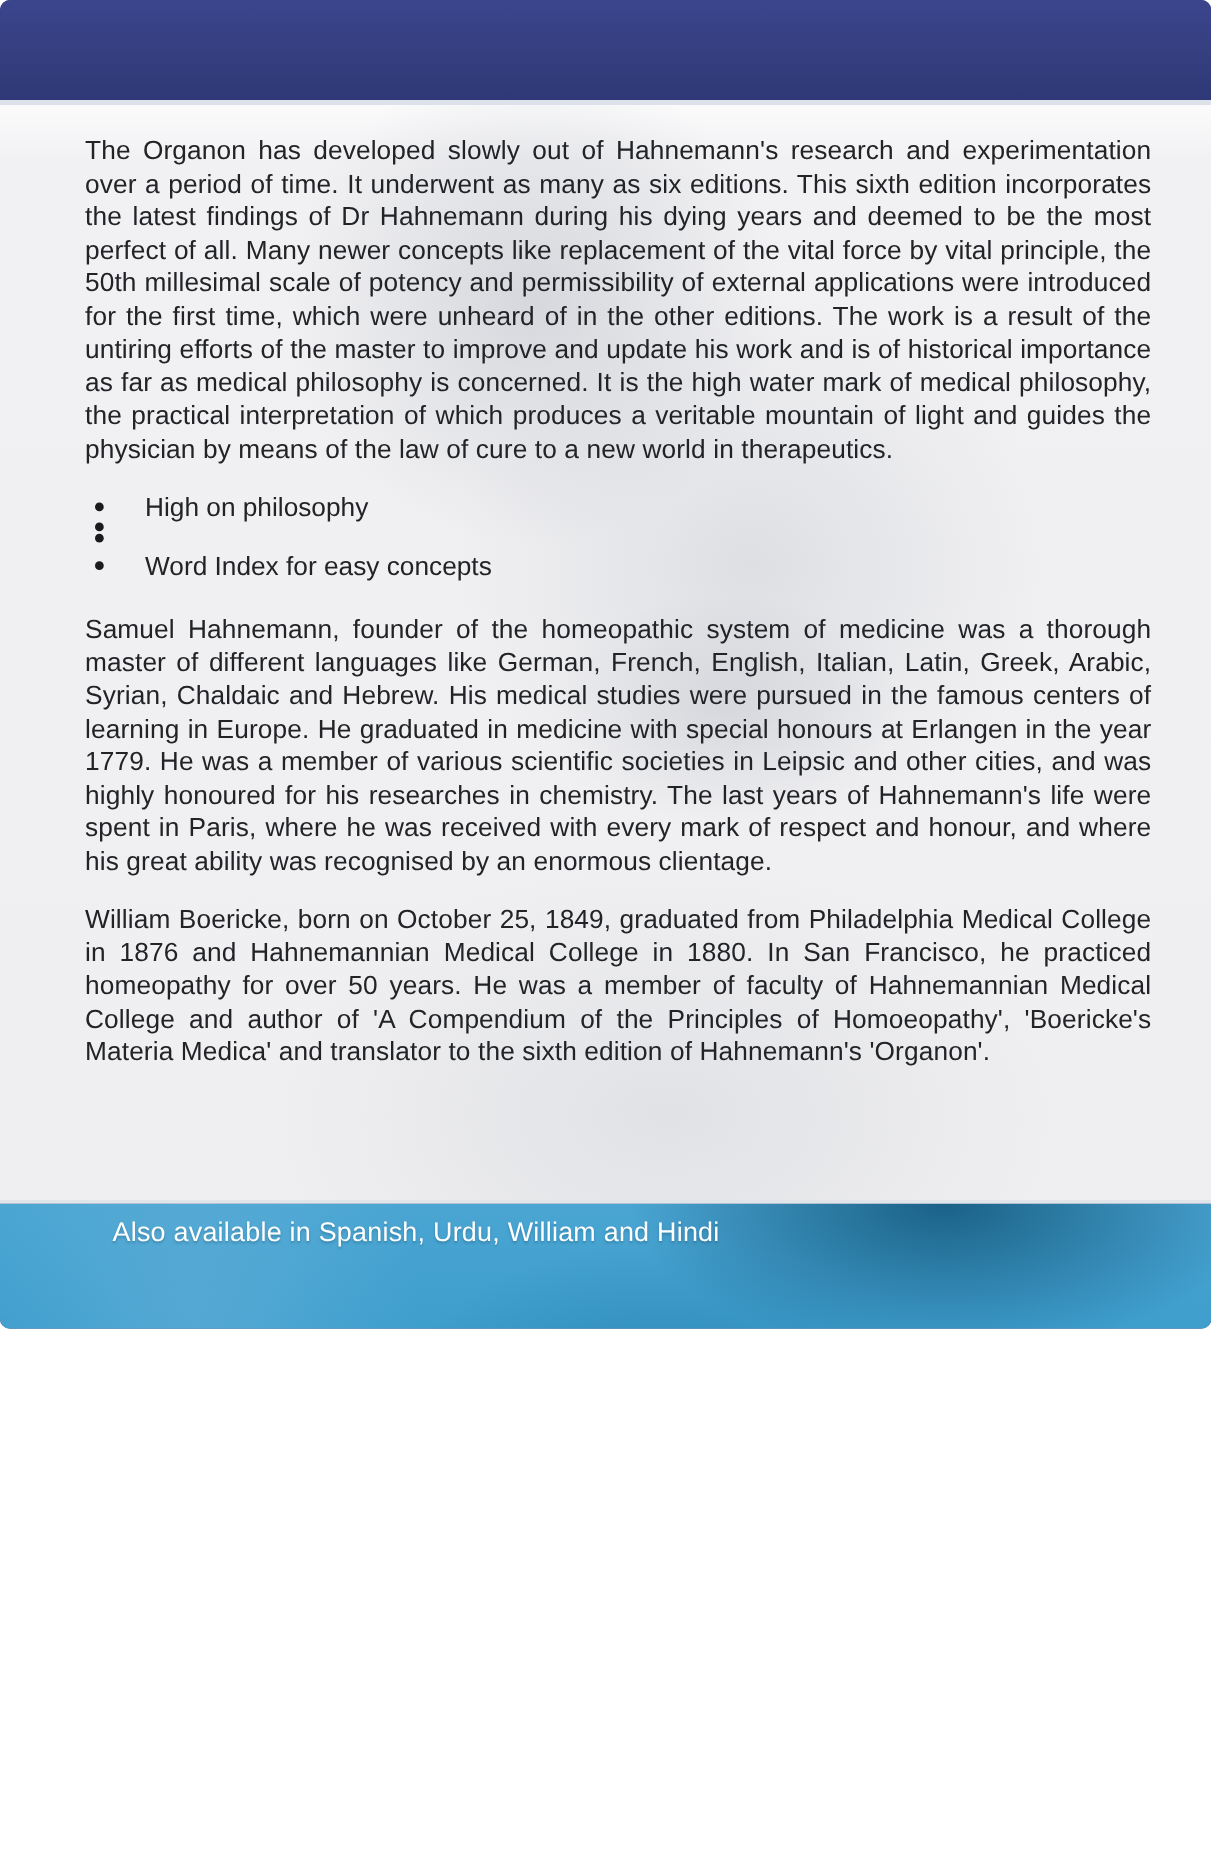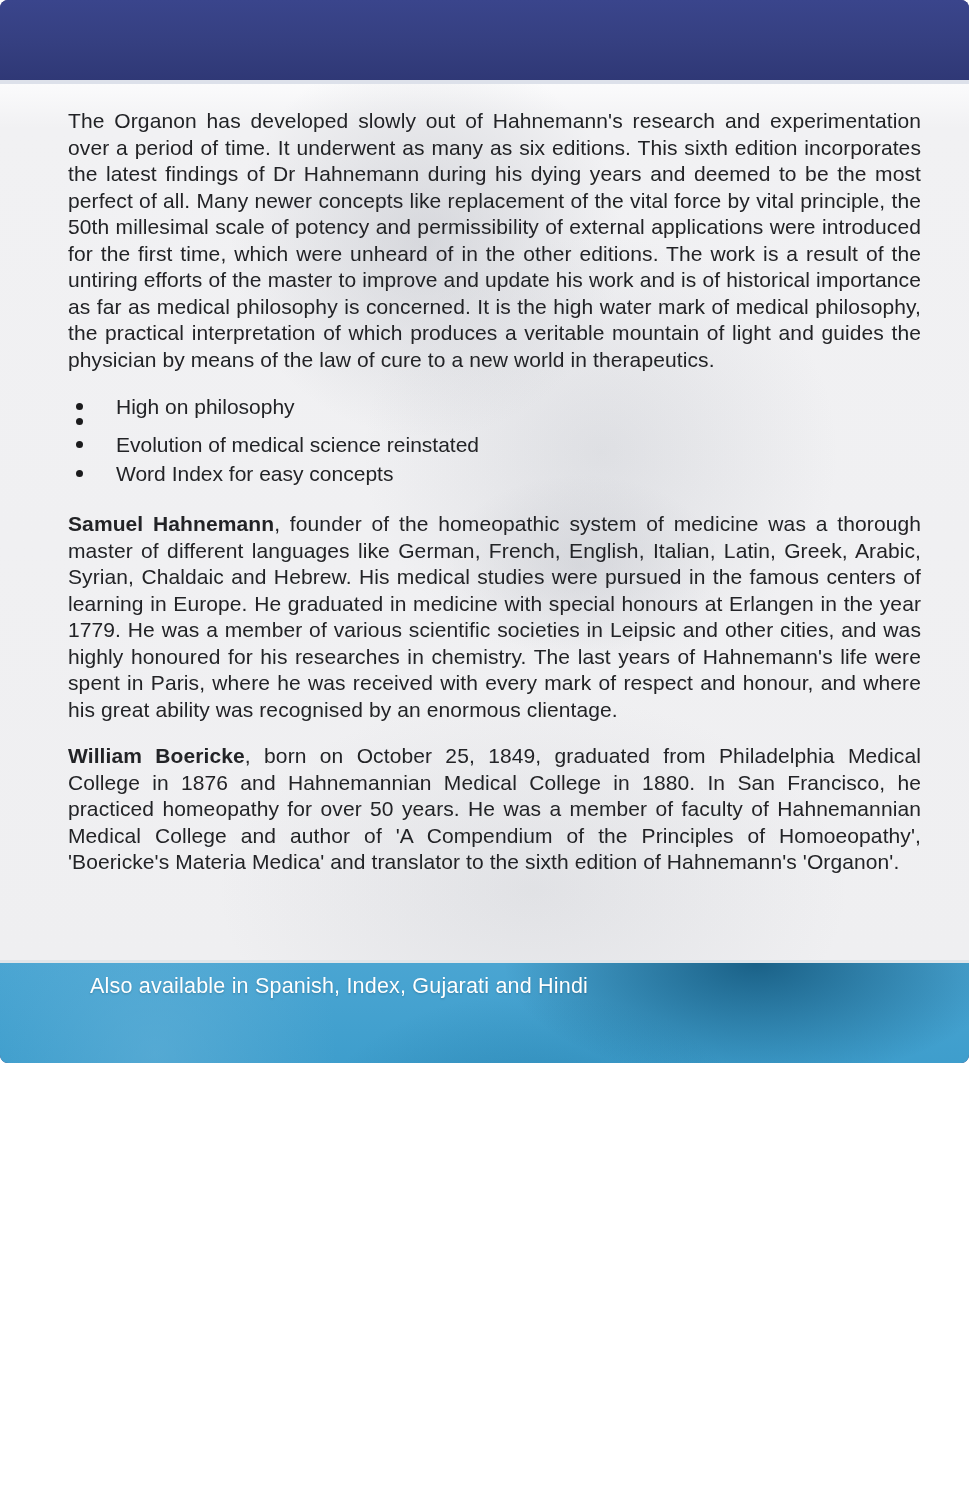--- a/index.html
+++ b/index.html
@@ -45,21 +45,21 @@
     font-size:21px;line-height:27px;
     padding:0 0 2px 8px;
   }
   .dot{
     flex:0 0 auto;
     width:7px;height:7px;border-radius:50%;
     background:#1b1b1d;
     margin-right:33px;
     position:relative;top:-4px;
   }
-  .bio b{font-weight:bold;}
+  .bio b{font-weight:normal;}
   
   .blue-band{
     position:absolute;left:0;top:960px;width:969px;height:302px;
     background:
       radial-gradient(ellipse 360px 170px at 78% 0%, rgba(10,74,110,0.75), rgba(10,74,110,0) 70%),
       radial-gradient(ellipse 420px 220px at 12% 85%, rgba(120,190,226,0.45), rgba(120,190,226,0) 70%),
       radial-gradient(ellipse 300px 200px at 55% 60%, rgba(24,108,150,0.45), rgba(24,108,150,0) 75%),
       radial-gradient(ellipse 260px 300px at 16% 30%, rgba(105,180,218,0.5), rgba(105,180,218,0) 70%),
       linear-gradient(180deg,#4aa5d2 0%,#3598c8 60%,#2f92c3 100%);
     border-top:3px solid #e0e5e9;
@@ -170,35 +170,34 @@
     <ul class="features">
       <li>
         <span class="dot"></span>
         <span>High on philosophy</span>
       </li>
       <li>
         <span class="dot"></span>
       </li>
       <li>
         <span class="dot"></span>
-        <span>Evolution of medical science reinstated</span>
       </li>
       <li>
         <span class="dot"></span>
         <span>Word Index for easy concepts</span>
       </li>
     </ul>
 
     <p class="para bio"><b>Samuel Hahnemann</b><span>, founder of the homeopathic system of medicine was a thorough master of different languages like German, French, English, Italian, Latin, Greek, Arabic, Syrian, Chaldaic and Hebrew. His medical studies were pursued in the famous centers of learning in Europe. He graduated in medicine with special honours at Erlangen in the year 1779. He was a member of various scientific societies in Leipsic and other cities, and was highly honoured for his researches in chemistry. The last years of Hahnemann's life were spent in Paris, where he was received with every mark of respect and honour, and where his great ability was recognised by an enormous clientage.</span></p>
 
     <p class="para bio gap" style="margin-top:20px"><b>William Boericke</b><span>, born on October 25, 1849, graduated from Philadelphia Medical College in 1876 and Hahnemannian Medical College in 1880. In San Francisco, he practiced homeopathy for over 50 years. He was a member of faculty of Hahnemannian Medical College and author of 'A Compendium of the Principles of Homoeopathy', 'Boericke's Materia Medica' and translator to the sixth edition of Hahnemann's 'Organon'.</span></p>
   </div>
 
   <div class="blue-band">
-    <div class="blue-note">Also available in Spanish, Index, Gujarati and Hindi</div>
+    <div class="blue-note">Also available in Spanish, Urdu, William and Hindi</div>
   </div>
 
   <div class="bottom-band"></div>
 
   <div class="label">
     <div class="label-red">
       <span class="cat">Homeopathy | Organon, Philosophy &amp; Methodology</span>
       <span class="brand">B. Jain Large Print</span>
     </div>
     <div class="label-body">

